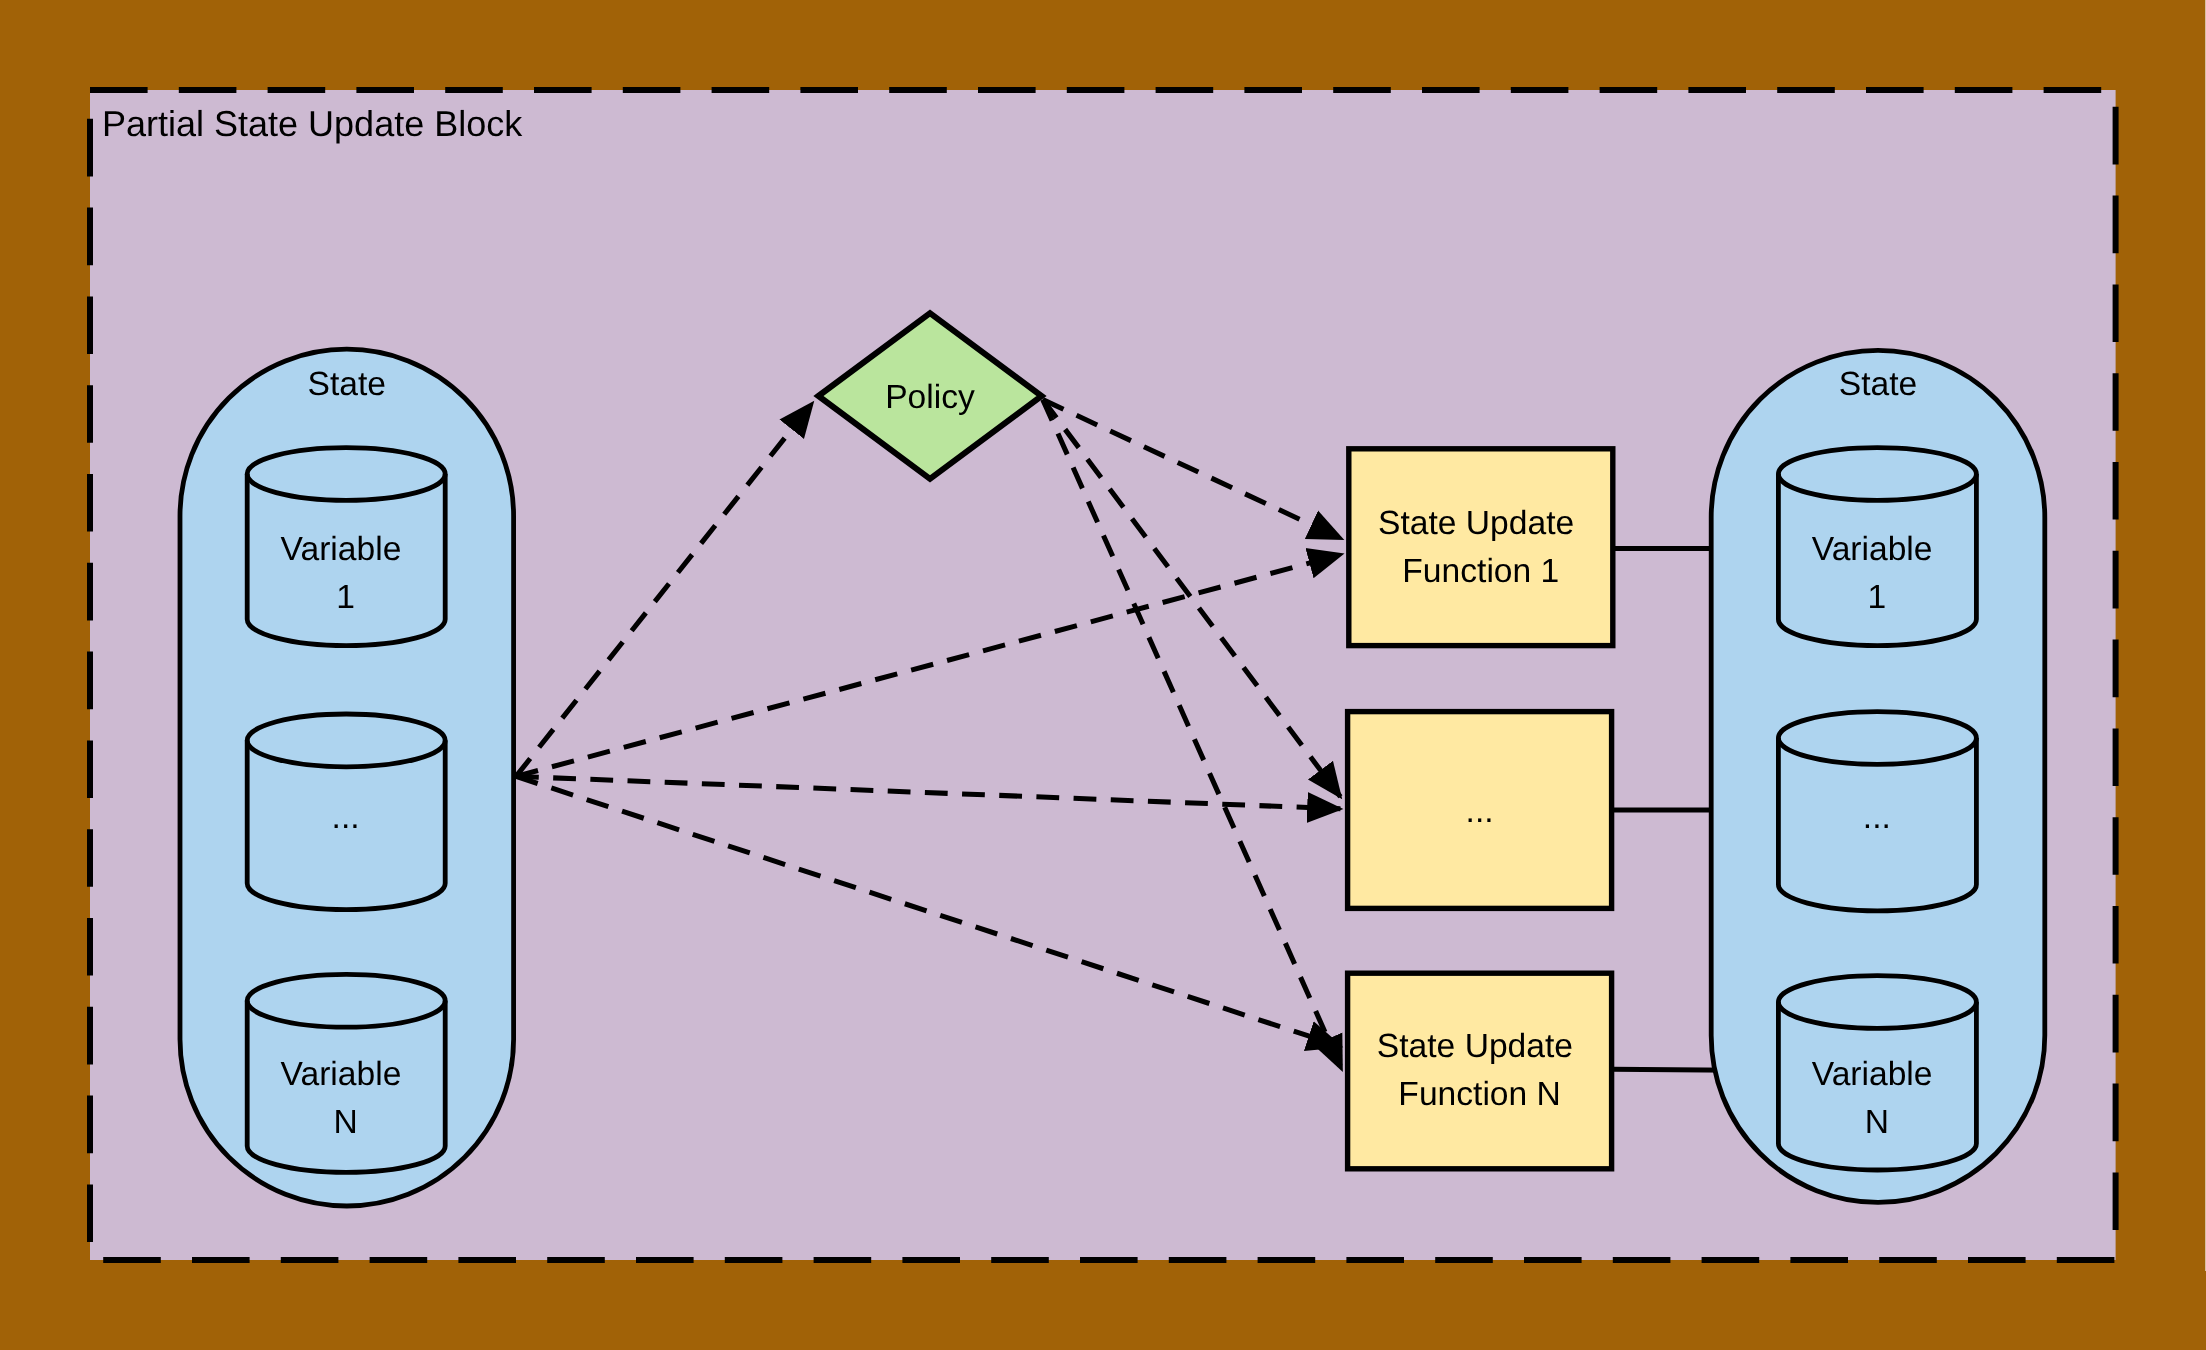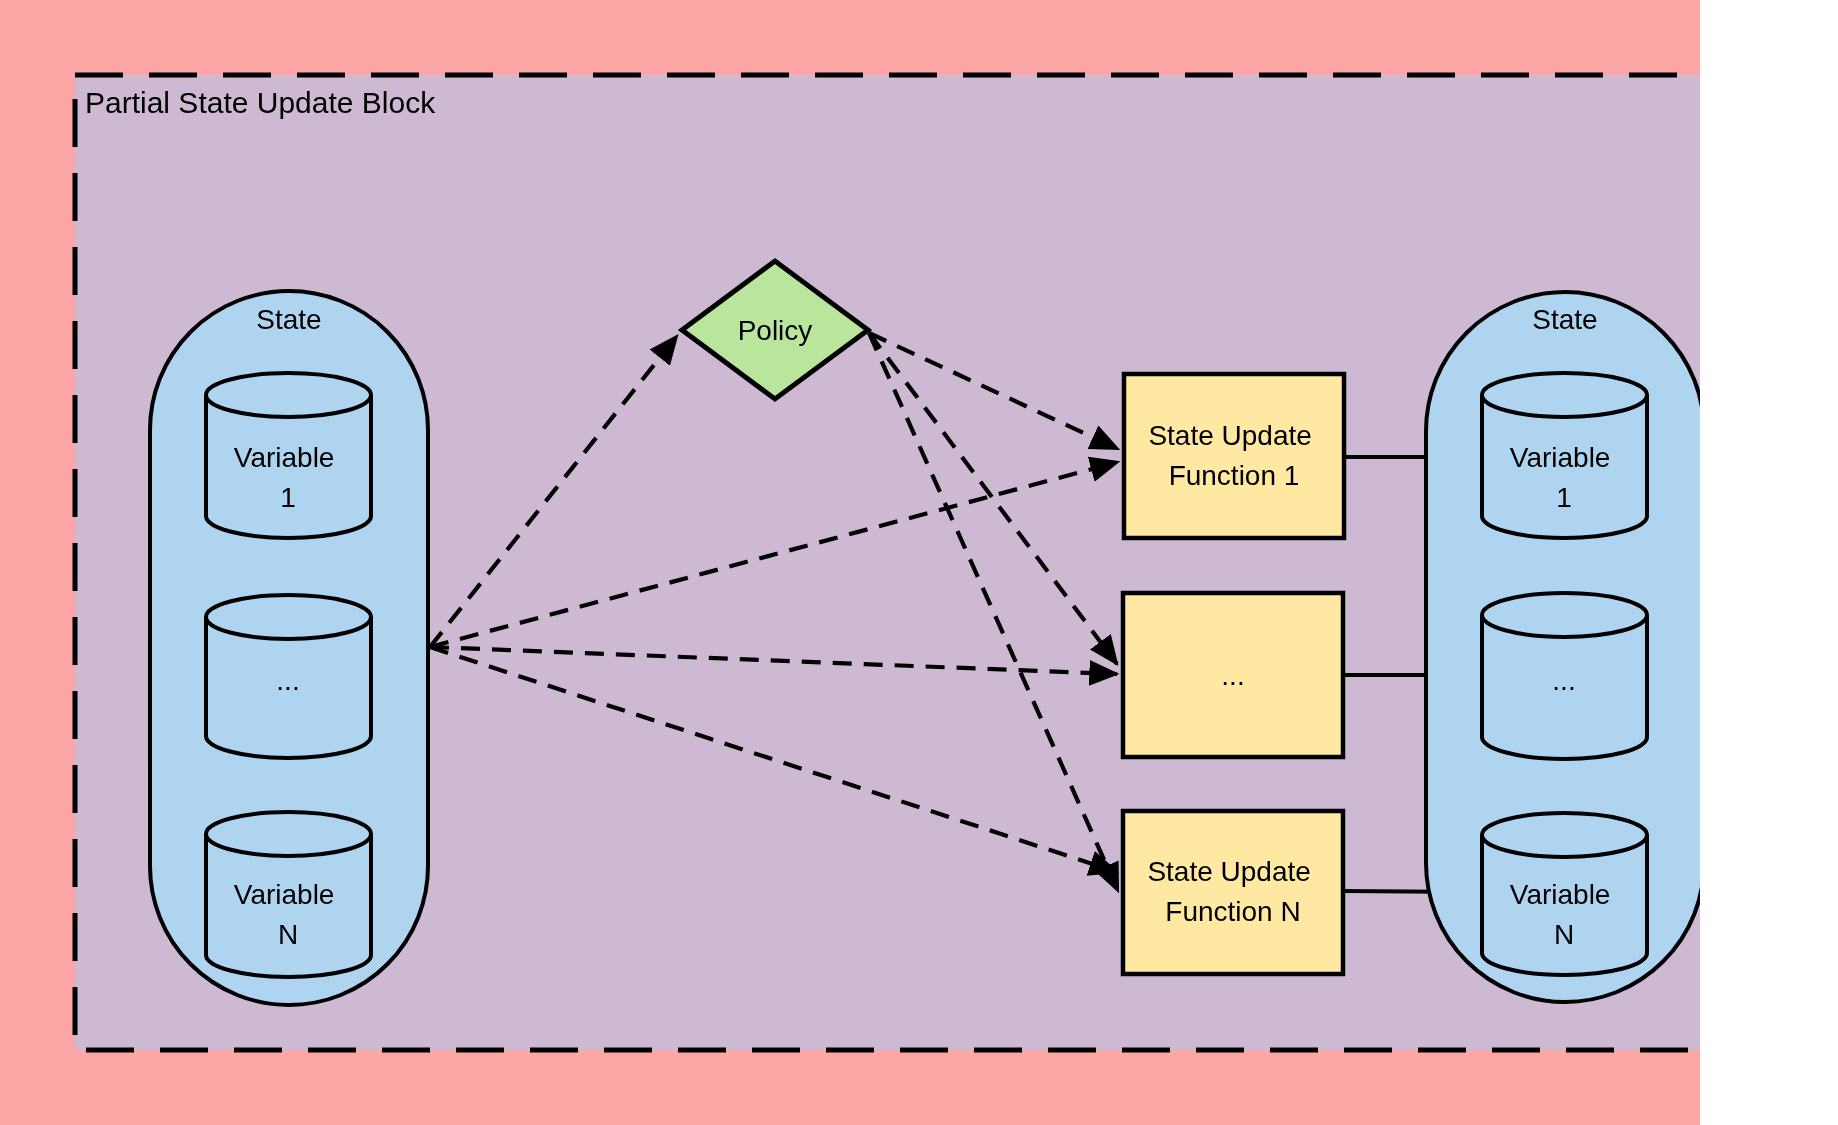--- a/index.html
+++ b/index.html
@@ -3,23 +3,23 @@
 <meta charset="utf-8">
 <style>
   html, body {
     margin: 0;
     padding: 0;
     background: #ffffff;
     font-family: "Liberation Sans", sans-serif;
   }
   .stage {
     position: relative;
-    width: 1700px;
+    width: 1838px;
     height: 1125px;
-    background: #fca5a5;
+    background: #a16207;
     overflow: hidden;
   }
   svg { display: block; }
   .shape  { stroke: #000000; }
   .txt    { fill: #000000; font-family: "Liberation Sans", sans-serif; font-size: 28px; }
   .title  { font-size: 30px; }
   .dashed-edge {
     stroke: #000000;
     stroke-width: 4.2;
     stroke-dasharray: 19 12;

